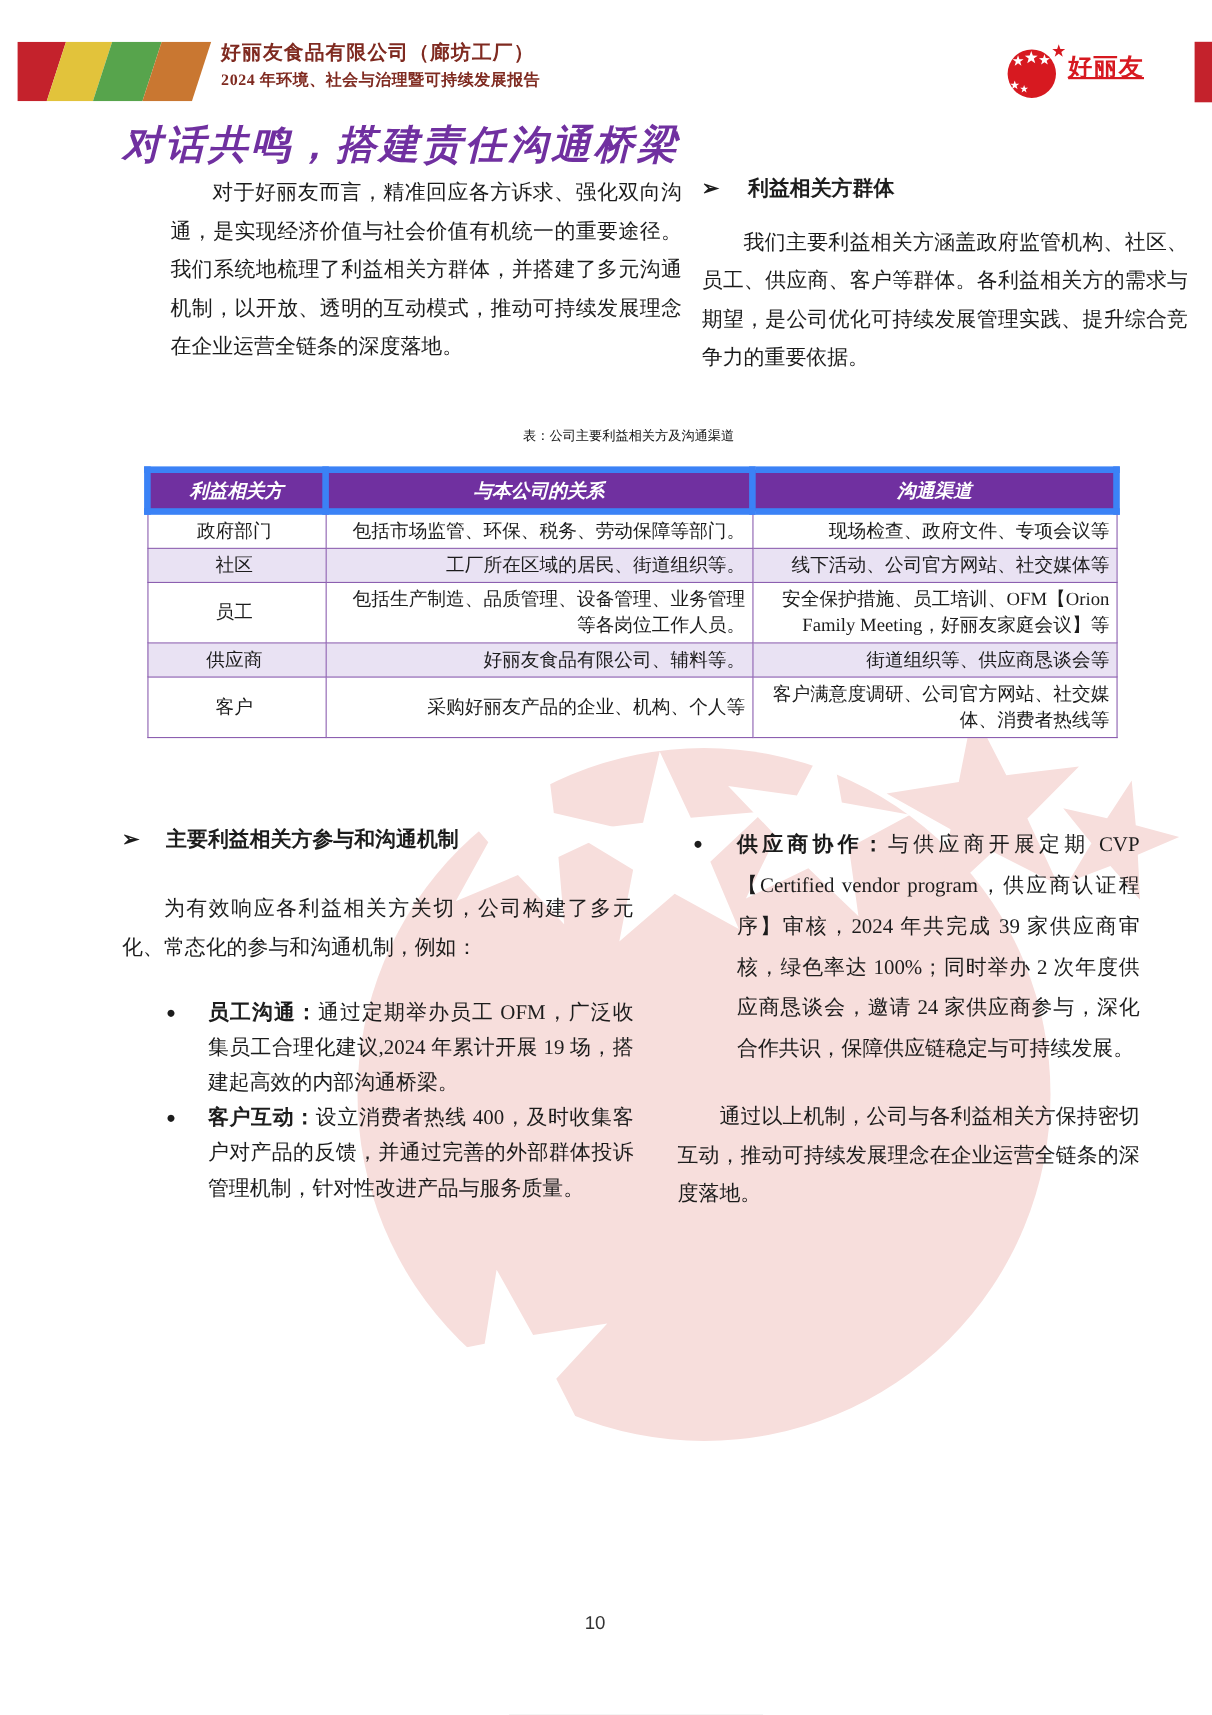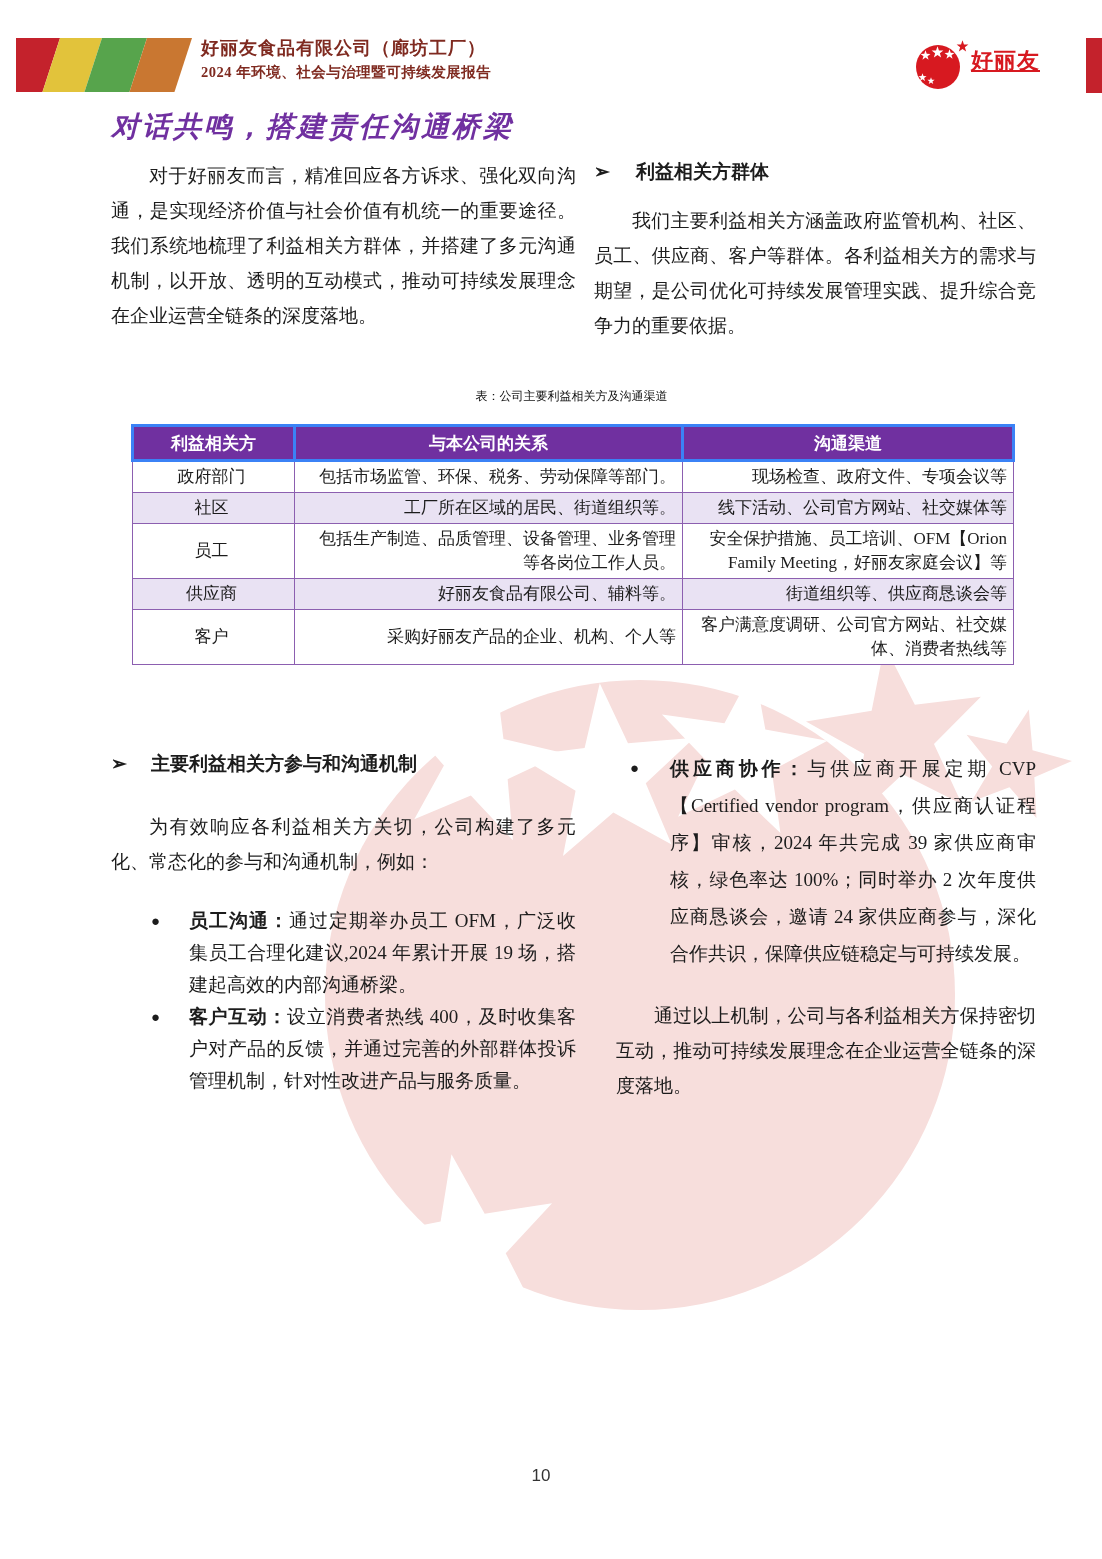--- a/index.html
+++ b/index.html
@@ -20,35 +20,35 @@
   .stripe.s0{left:-22px;width:66px;background:#c4222c;}
   .stripe.s1{left:44px;width:42px;background:#e2c33b;}
   .stripe.s2{left:86px;width:45px;background:#57a44c;}
   .stripe.s3{left:131px;width:45px;background:#c97731;}
   .corner-rect{position:absolute;left:1070px;top:38px;width:32px;height:55px;background:#c4222c;}
   .hdr-company{position:absolute;left:185px;top:36px;font-size:18px;font-weight:bold;color:#7f2a20;letter-spacing:1px;}
   .hdr-report{position:absolute;left:185px;top:63px;font-size:14.5px;font-weight:bold;color:#7f2a20;letter-spacing:.5px;}
   .logo{position:absolute;left:898px;top:36px;width:170px;height:58px;}
   .logo-text{position:absolute;left:57px;top:10px;font-size:22px;font-weight:bold;color:#d71920;font-family:"Liberation Sans","DejaVu Sans",sans-serif;letter-spacing:1px;text-decoration:underline;}
   
-  .page-title{position:absolute;left:95px;top:108px;font-size:28px;font-weight:bold;font-style:italic;color:#7030a0;letter-spacing:3px;}
+  .page-title{position:absolute;left:95px;top:108px;font-size:36px;font-weight:bold;font-style:italic;color:#7030a0;letter-spacing:3px;}
   
   .intro-row{position:absolute;left:95px;top:158px;width:925px;display:flex;}
-  .col-l{width:465px;flex:none;}
+  .col-l{width:465px;flex:none;margin-left:44px;}
   .col-gap{width:18px;flex:none;}
   .col-r{width:442px;flex:none;}
   p.body{margin:0;font-size:19px;line-height:35px;text-align:justify;text-indent:2em;}
   .sec-head{display:flex;font-size:19px;font-weight:bold;line-height:28px;}
   .sec-head .arrow{width:42px;flex:none;}
   .col-r .sec-head{margin-bottom:17px;}
   
   .tbl-caption{position:absolute;left:115px;top:388px;width:881px;text-align:center;font-size:12px;color:#111;}
   table.stk{position:absolute;left:115px;top:424px;width:881px;border-collapse:collapse;table-layout:fixed;font-size:17px;}
   table.stk col.c1{width:162px;} table.stk col.c2{width:388px;} table.stk col.c3{width:331px;}
-  table.stk th{background:#7030a0;color:#fff;font-weight:bold;height:30px;border:3px solid #3b82f6;font-size:17px;}
+  table.stk th{background:#7030a0;color:#fff;font-weight:bold;height:30px;border:6px solid #3b82f6;font-size:17px;font-style:italic;}
   table.stk td{border:1px solid #8c5fb0;line-height:24px;padding:3px 6px 3px 9px;vertical-align:middle;text-align:right;}
   table.stk td.c1{text-align:center;padding-left:2px;}
   table.stk tr.alt td{background:#e9e2f3;}
   table.stk tr.plain td{background:#ffffff;}
   
   .bottom-row{position:absolute;left:95px;top:750px;width:925px;display:flex;}
   .bcol-l{width:465px;flex:none;}
   .bcol-gap{width:40px;flex:none;}
   .bcol-r{width:420px;flex:none;}
   .bcol-l .sec-head .arrow{width:40px;}

